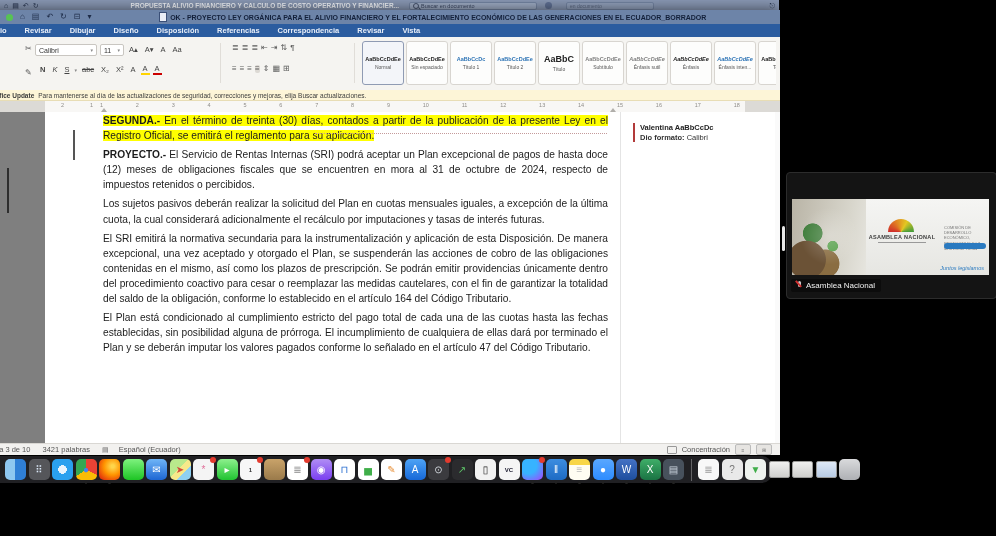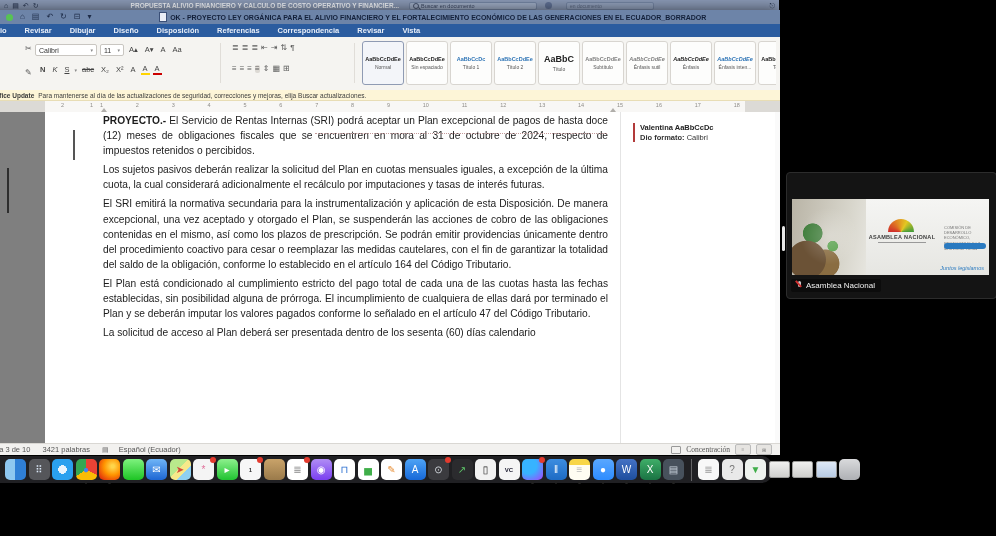--- a/index.html
+++ b/index.html
@@ -80,21 +80,21 @@
   .comment-card{position:absolute;left:12px;top:11px;border-left:2px solid #b23a3a;padding-left:5px;}
   .c-author{font-size:7.5px;font-weight:bold;color:#222;white-space:nowrap;}
   .c-action{font-size:7.5px;color:#333;white-space:nowrap;margin-top:1px;}
   .c-action b{font-weight:bold;}
   .scroll-track{position:absolute;left:805px;top:0;width:5px;height:331px;background:#fafafa;}
 
   .statusbar{position:absolute;left:0;top:433px;width:100%;height:12px;background:#f2f1ef;border-top:1px solid #d9d7d3;
              display:flex;align-items:center;padding:0 8px 0 10px;box-sizing:border-box;font-size:7.5px;color:#555;white-space:nowrap;}
   .statusbar .sp{margin-right:12px;}
   .sb-icon{font-size:7px;color:#777;margin-right:10px;}
-  .sb-right{margin-left:auto;display:flex;align-items:center;gap:5px;font-family:Liberation Serif, serif;}
+  .sb-right{margin-left:auto;display:flex;align-items:center;gap:5px;}
   .focus-box{width:8px;height:6px;border:1px solid #999;border-radius:1px;}
   .view-btn{width:14px;height:9px;border:1px solid #bbb;border-radius:2px;background:#e6e4e1;display:flex;align-items:center;justify-content:center;font-size:5px;color:#777;}
 
   
   .left-line{position:absolute;left:7px;top:168px;width:2px;height:45px;background:#2e2e2e;z-index:3;}
   .scroll-thumb{position:absolute;left:782px;top:226px;width:3px;height:25px;background:#e8e8e8;border-radius:2px;z-index:4;}
 
   
   .tile{position:absolute;left:786px;top:172px;width:209px;height:125px;background:#141414;border:1px solid #2c2c2c;
         border-radius:4px;z-index:3;overflow:hidden;}
@@ -367,40 +367,40 @@
           <div class="c-action">
             <b>Dio formato:</b> <span>Calibri</span>
           </div>
         </div>
       </div>
       <div class="page">
         <div class="revbar"></div>
         <div class="doc-text">
 
 
+            <p class="para">
+              <span class="highlight"><b>SEGUNDA.-</b><span> En el término de treinta (30) días, contados a partir de la publicación de la presente Ley en el Registro Oficial, se emitirá el reglamento para su aplicación.</span></span>
+            </p>
 
             <p class="para">
               <span><b>PROYECTO.-</b><span> El Servicio de Rentas Internas (SRI) podrá aceptar un Plan excepcional de pagos de hasta doce (12) meses de obligaciones fiscales que se encuentren en mora al 31 de octubre de 2024, respecto de impuestos retenidos o percibidos.</span></span>
             </p>
 
             <p class="para">
               <span><b></b><span>Los sujetos pasivos deberán realizar la solicitud del Plan en cuotas mensuales iguales, a excepción de la última cuota, la cual considerará adicionalmente el recálculo por imputaciones y tasas de interés futuras.</span></span>
             </p>
 
             <p class="para">
               <span><b></b><span>El SRI emitirá la normativa secundaria para la instrumentalización y aplicación de esta Disposición. De manera excepcional, una vez aceptado y otorgado el Plan, se suspenderán las acciones de cobro de las obligaciones contenidas en el mismo, así como los plazos de prescripción. Se podrán emitir providencias únicamente dentro del procedimiento coactivo para cesar o reemplazar las medidas cautelares, con el fin de garantizar la totalidad del saldo de la obligación, conforme lo establecido en el artículo 164 del Código Tributario.</span></span>
             </p>
 
             <p class="para">
               <span><b></b><span>El Plan está condicionado al cumplimiento estricto del pago total de cada una de las cuotas hasta las fechas establecidas, sin posibilidad alguna de prórroga. El incumplimiento de cualquiera de ellas dará por terminado el Plan y se deberán imputar los valores pagados conforme lo señalado en el artículo 47 del Código Tributario.</span></span>
             </p>
 
-            <p class="para">
-              <span><b></b><span>La solicitud de acceso al Plan deberá ser presentada dentro de los sesenta (60) días calendario</span></span>
-            </p>
 
         </div>
       </div>
       <div class="connector"></div>
       <div class="scroll-track"></div>
     </div>
 
     <div class="statusbar">
       <span class="sp">Página 3 de 10</span>
       <span class="sp">3421 palabras</span>

